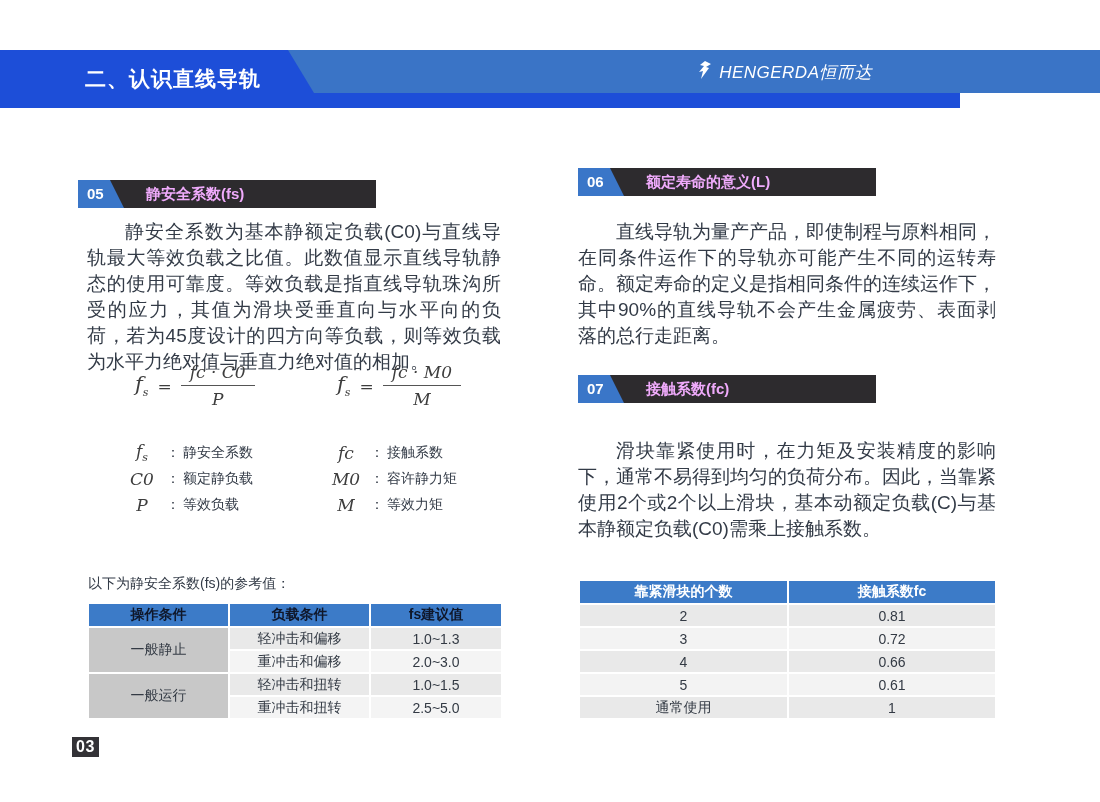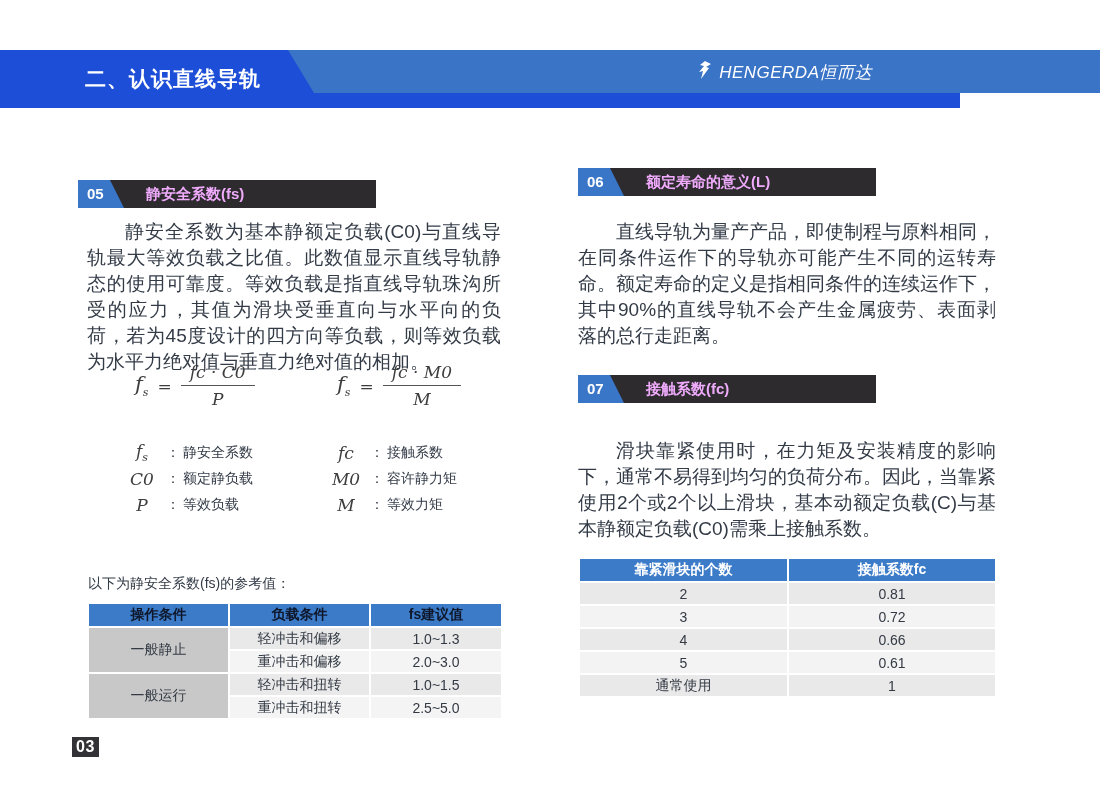--- a/index.html
+++ b/index.html
@@ -55,21 +55,21 @@
   
   .tbl-caption { position:absolute; left:88px; top:575px; font-size:14px; color:#333b47; }
   table { border-collapse:collapse; table-layout:fixed; }
   td,th { border:2px solid #fff; font-size:14px; text-align:center; vertical-align:middle; padding:0; }
   .tbl-fs { position:absolute; left:87px; top:602px; width:414px; }
   .tbl-fs th { background:#3c7bc8; color:#0f172a; font-weight:bold; height:24px; }
   .tbl-fs td { height:23px; color:#333a44; }
   .tbl-fs .cond { background:#c8c8c8; }
   .tbl-fs .row-a td.data { background:#e9e9e9; }
   .tbl-fs .row-b td.data { background:#f4f4f4; }
-  .tbl-fc { position:absolute; left:578px; top:557px; width:417px; }
+  .tbl-fc { position:absolute; left:578px; top:579px; width:417px; }
   .tbl-fc th { background:#3c7bc8; color:#fff; font-weight:bold; height:24px; }
   .tbl-fc td { height:23px; color:#333a44; }
   .tbl-fc tr.row-a td { background:#e9e9e9; }
   .tbl-fc tr.row-b td { background:#f3f3f3; }
 
   
   .page-num { position:absolute; left:72px; top:737px; background:#333236; color:#fff;
               font-size:16px; font-weight:bold; padding:1px 4px; letter-spacing:0.5px; }
 
   

